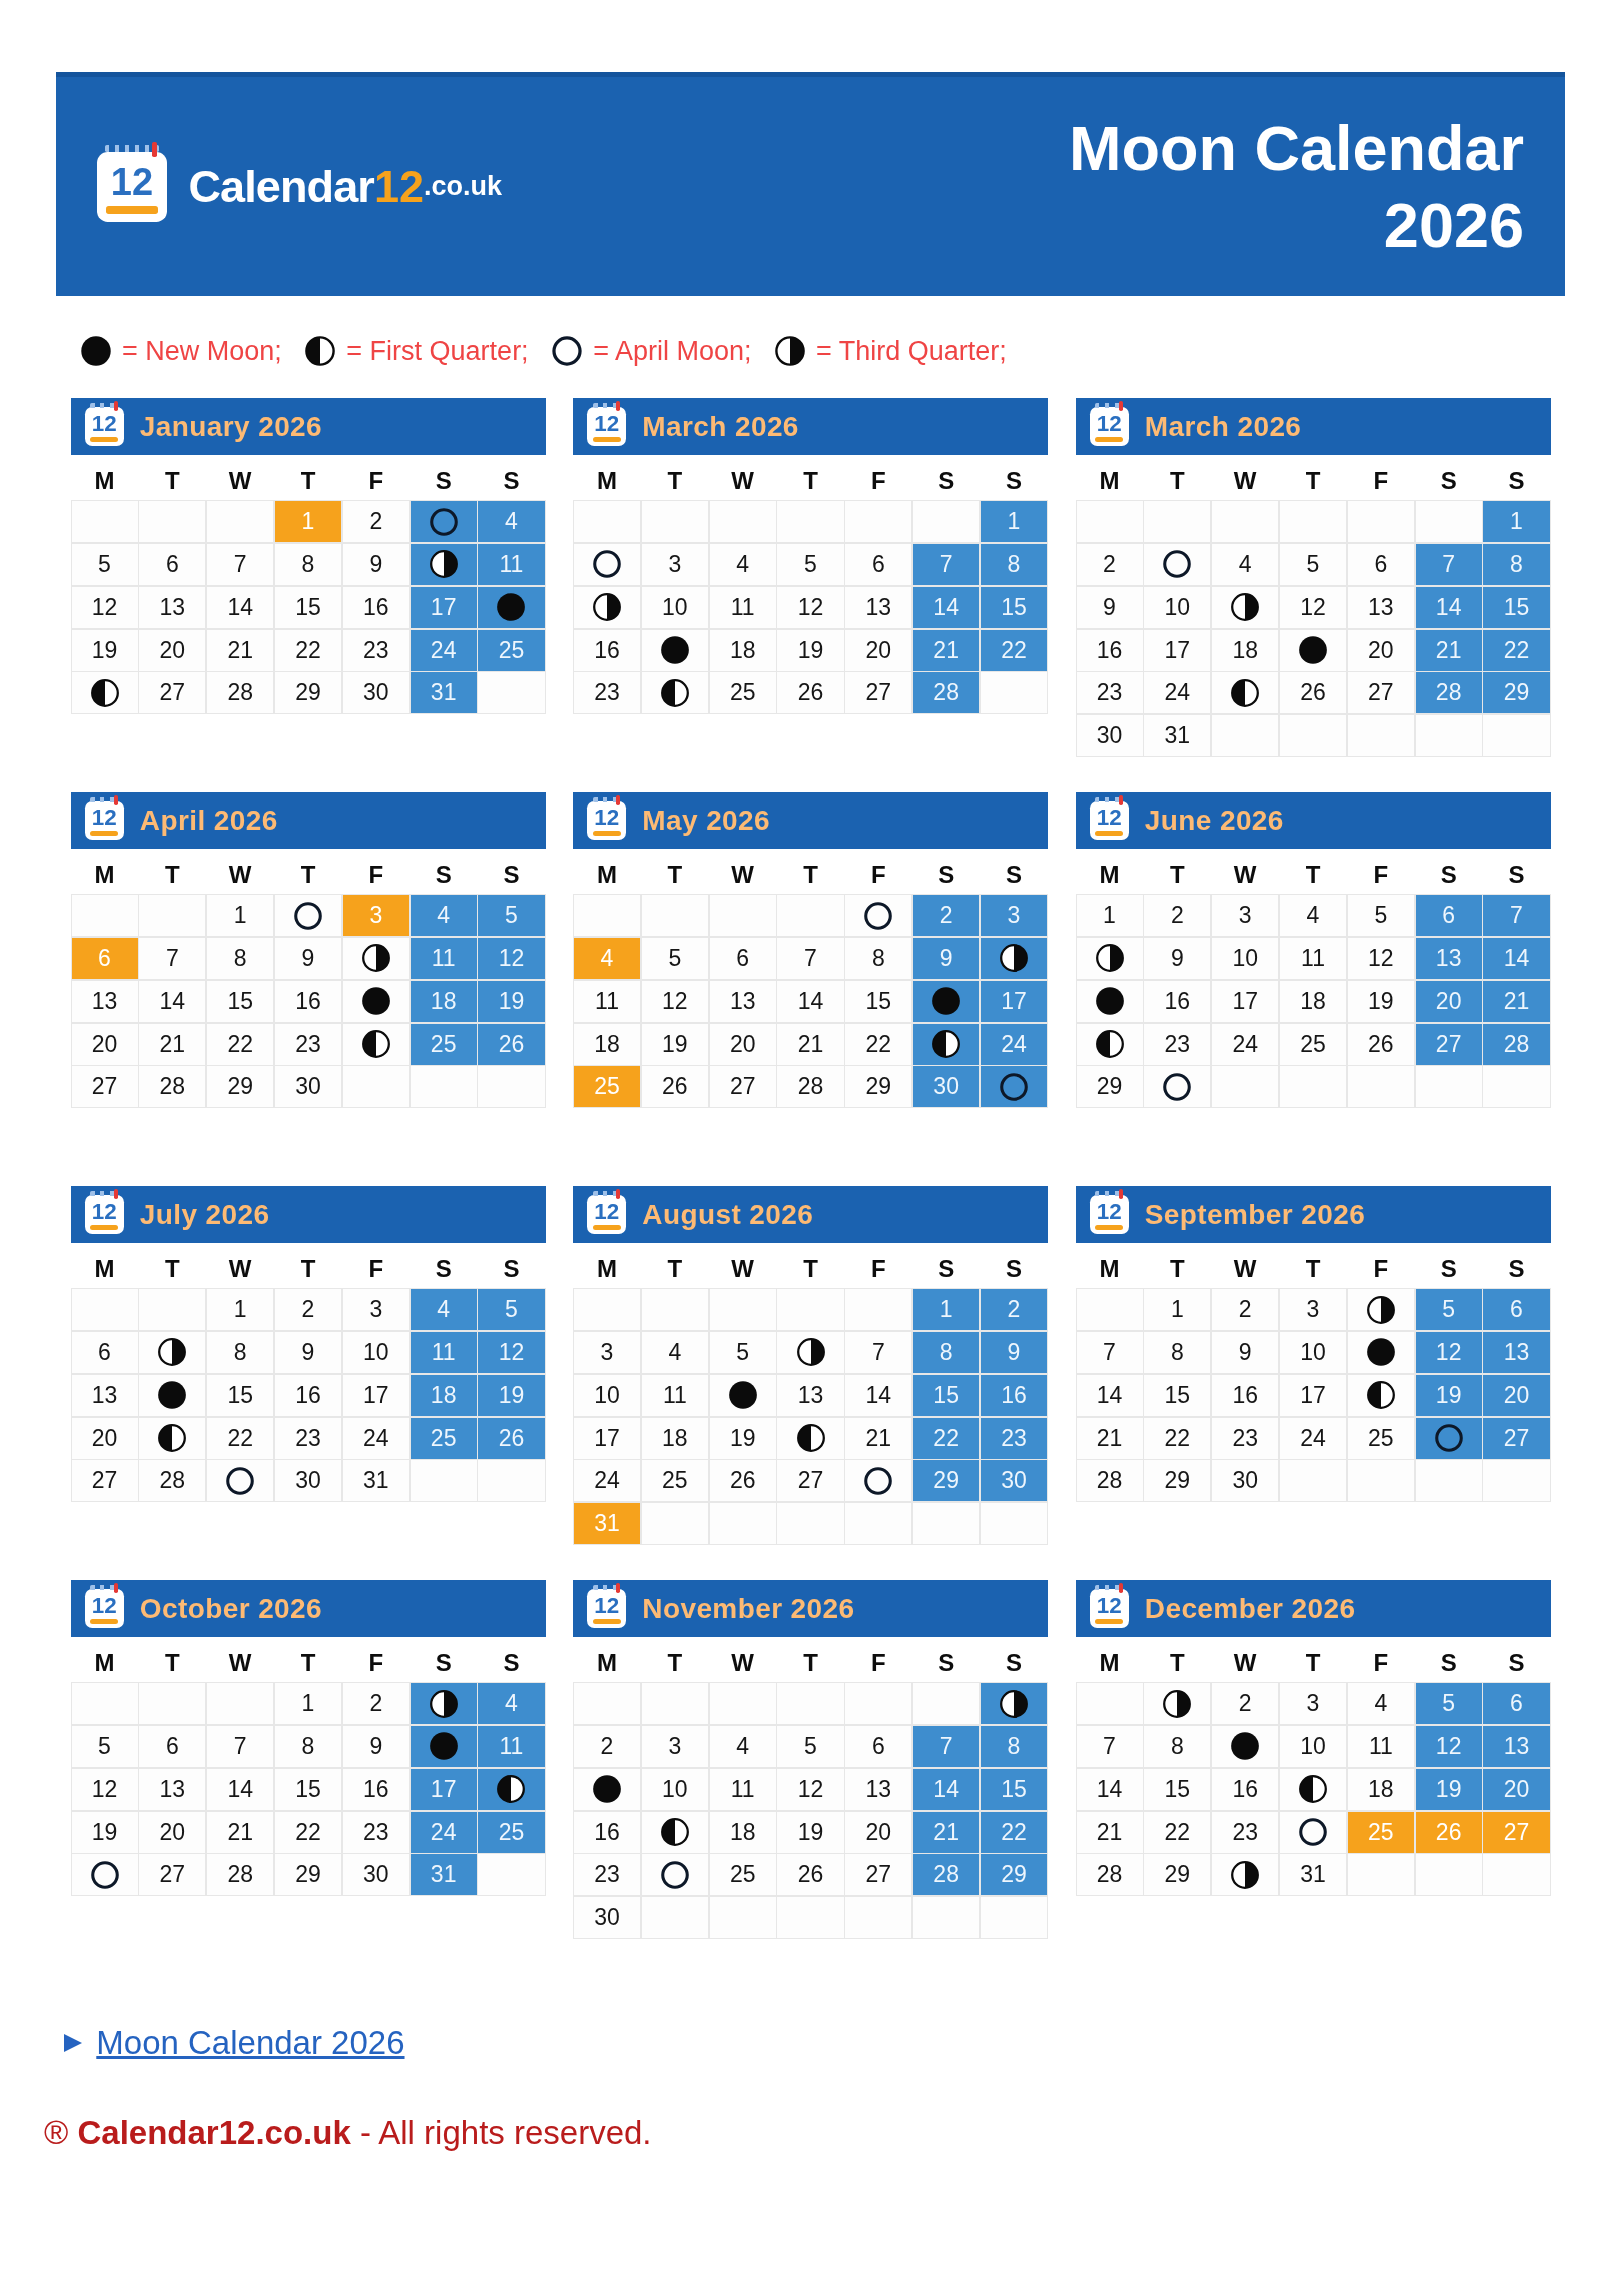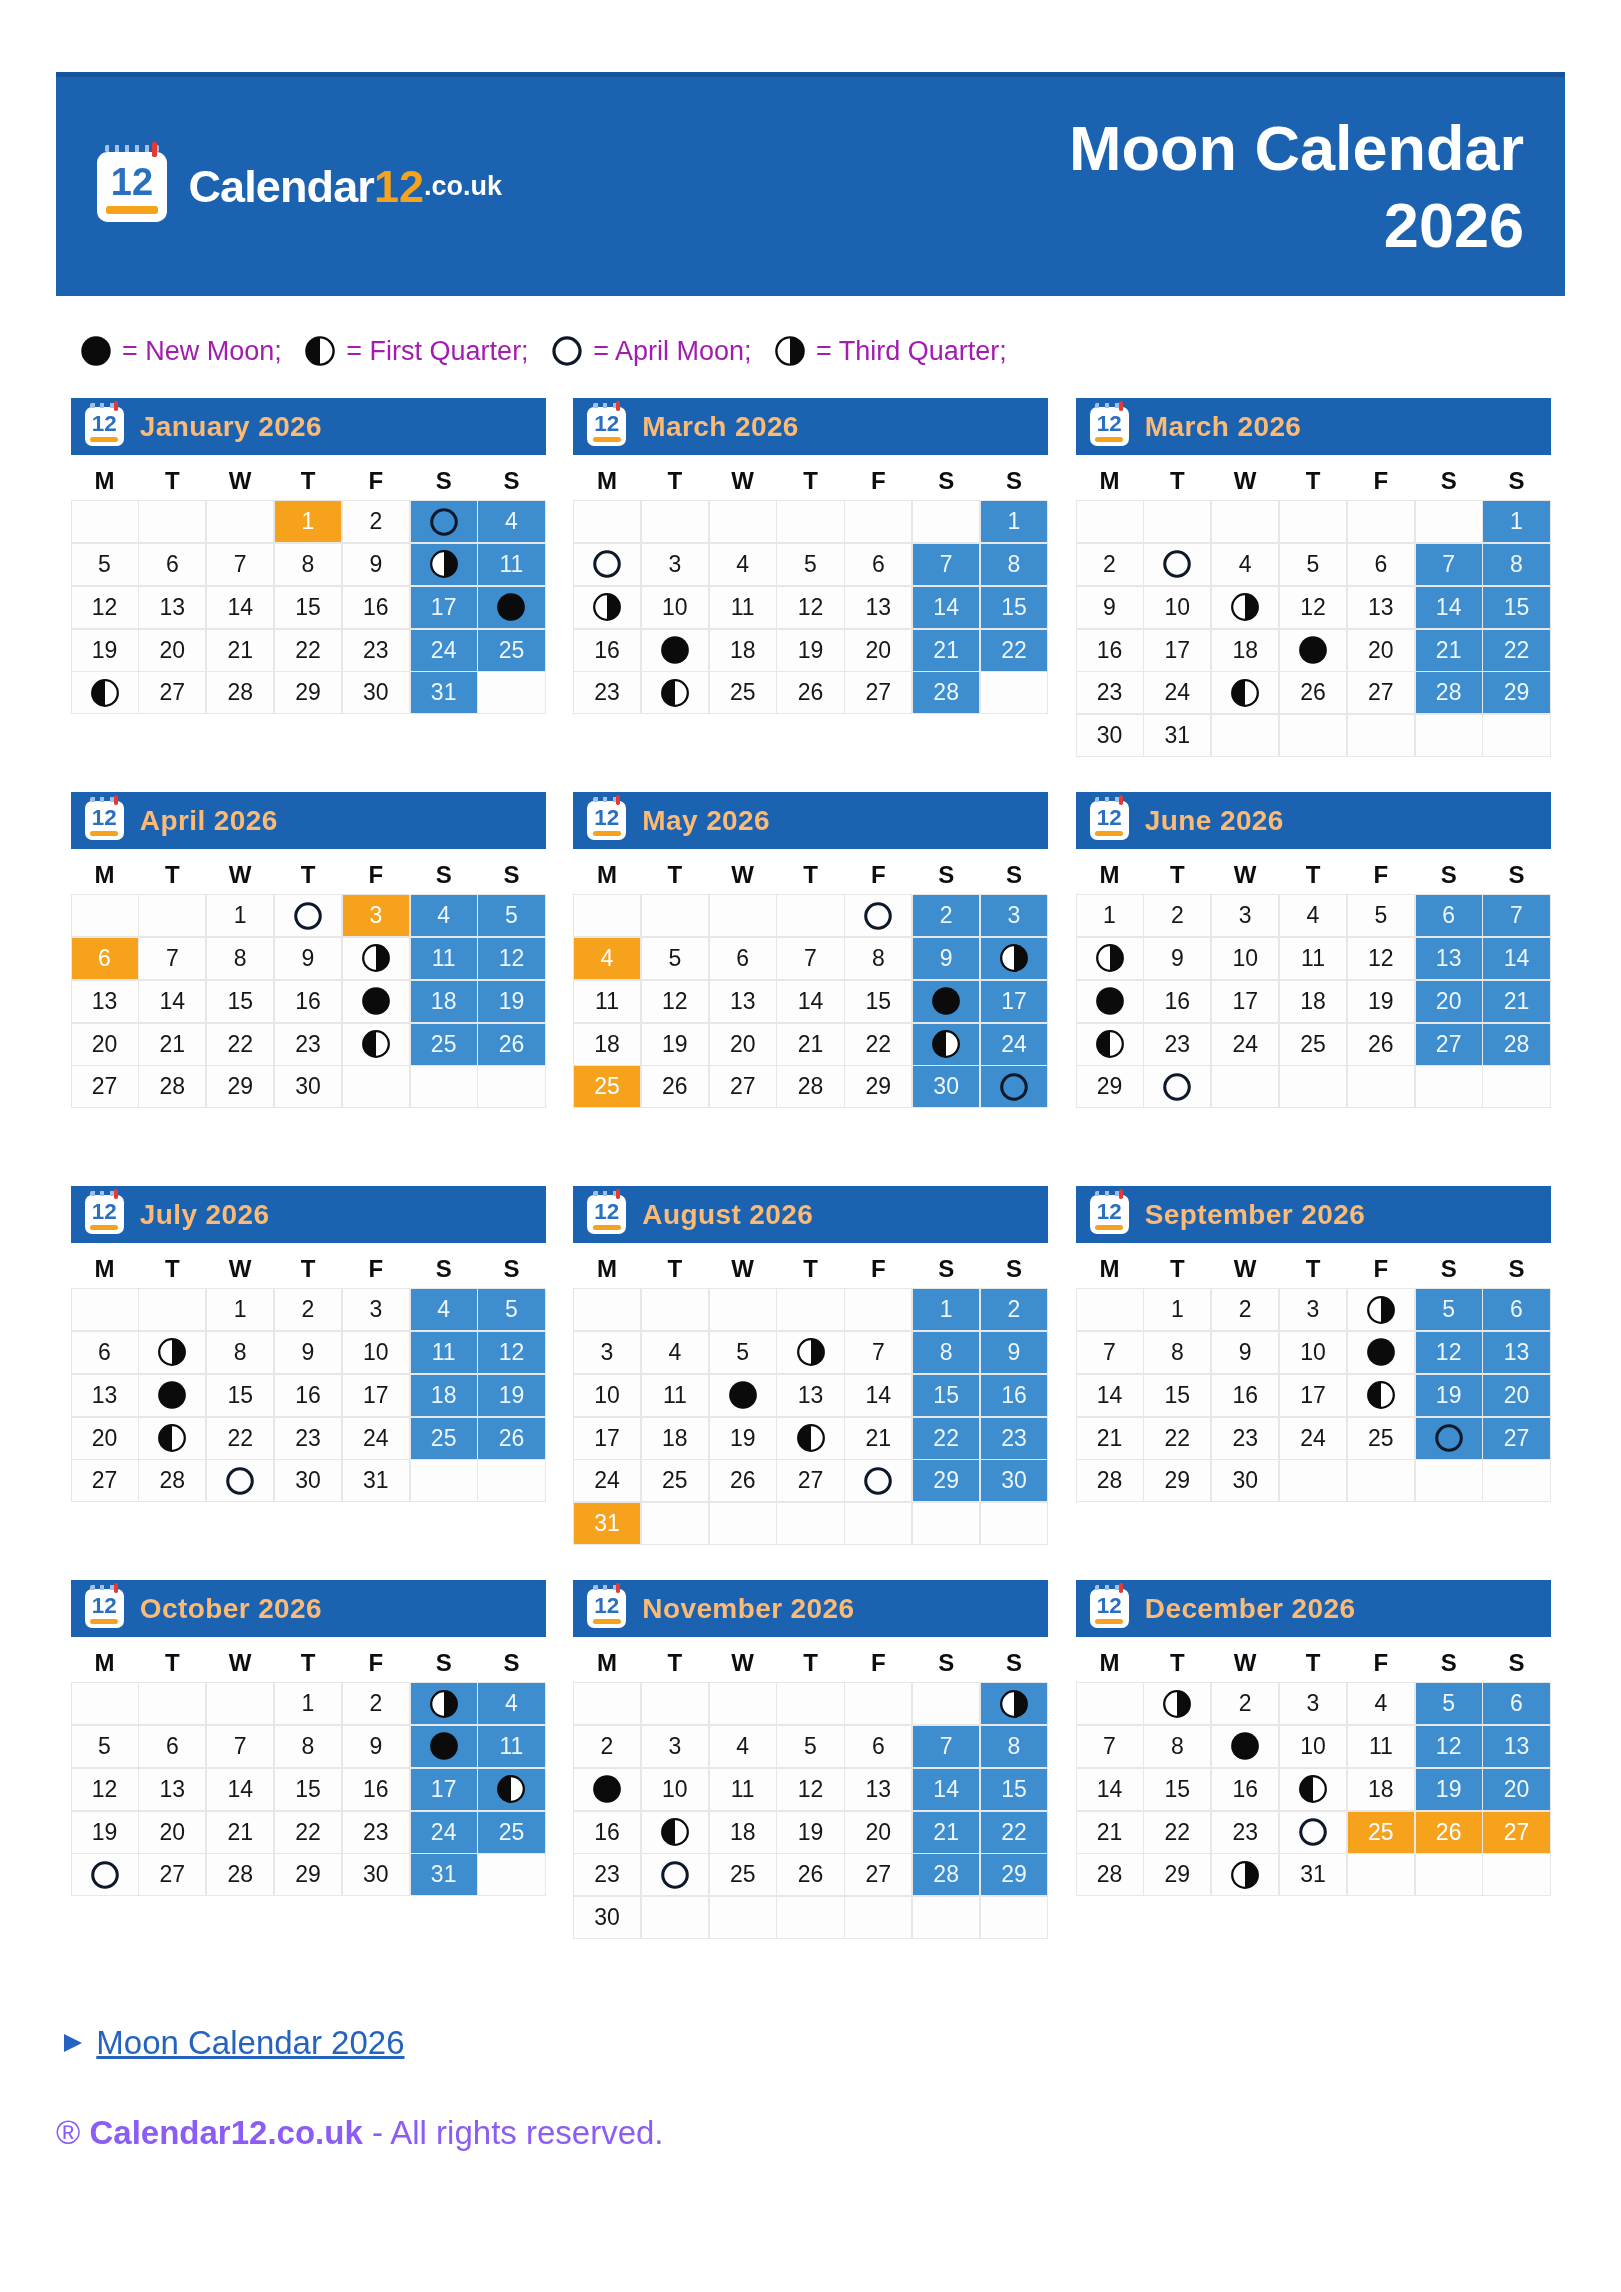--- a/index.html
+++ b/index.html
@@ -32,21 +32,21 @@
   .cal-icon.big .tabs{top:-6.3px;left:8px;right:8px;height:7.2px;}
   .cal-icon.big .pin{top:-9.9px;right:9.9px;width:5.4px;height:15px;}
   .logo-words{display:flex;align-items:center;}
   .logo-brand{color:#fff;font-size:45px;font-weight:bold;letter-spacing:-0.9px;}
   .logo-accent{color:#f6a21c;font-size:45px;font-weight:bold;}
   .logo-suffix{color:#ffffff;font-size:27px;font-weight:bold;}
   .banner-title{color:#fff;font-size:63px;font-weight:bold;line-height:1.22;
     text-align:right;width:519px;margin:0;}
   
   .legend{margin:38px 0 0 79px;display:flex;align-items:center;gap:9px;
-    font-size:27px;color:#a21caf;}
+    font-size:27px;color:#ef4444;}
   .legend-item{display:flex;align-items:center;gap:9px;margin-right:12.5px;}
   .moon{width:32px;height:32px;display:block;}
   .legend .moon{width:34px;height:34px;}
   
   .months{width:1480px;margin:30px auto 0;display:grid;
     grid-template-columns:repeat(3,475px);justify-content:space-between;
     grid-auto-rows:394px;align-items:start;}
   .month-header{height:57px;background:#1b62b0;display:flex;align-items:center;
     gap:16px;padding:0 14.3px;box-sizing:border-box;}
   .month-title{color:#fdba74;font-size:28px;font-weight:bold;margin:0;letter-spacing:0.4px;}
@@ -57,21 +57,21 @@
   .cell{background:#fdfdfd;display:flex;align-items:center;justify-content:center;
     font-size:23px;color:#161616;}
   .cell.w{background:#3e8dce;color:#eef6fd;}
   .cell.hol{background:#f6a21c;color:#fff;}
   
   .links{margin:50px 0 0 64px;}
   .link-row{display:flex;align-items:center;gap:14.3px;margin-bottom:34px;}
   .arrow{width:0;height:0;border-left:18px solid #2563c0;
     border-top:9.9px solid rgba(0,0,0,0);border-bottom:9.9px solid rgba(0,0,0,0);}
   .link{color:#2563c0;font-size:33px;text-decoration:underline;cursor:pointer;}
-  .copyright{margin:52px 0 0 56px;font-size:33px;color:#8b5cf6;}
+  .copyright{margin:52px 0 0 44px;font-size:33px;color:#b91c1c;}
   .copyright b{font-weight:bold;}
 </style>
 </head>
 <body>
 
 <header class="banner">
   <div class="logo">
     <span class="cal-icon big">
       <span class="tabs"></span>
       <span class="pin"></span>

